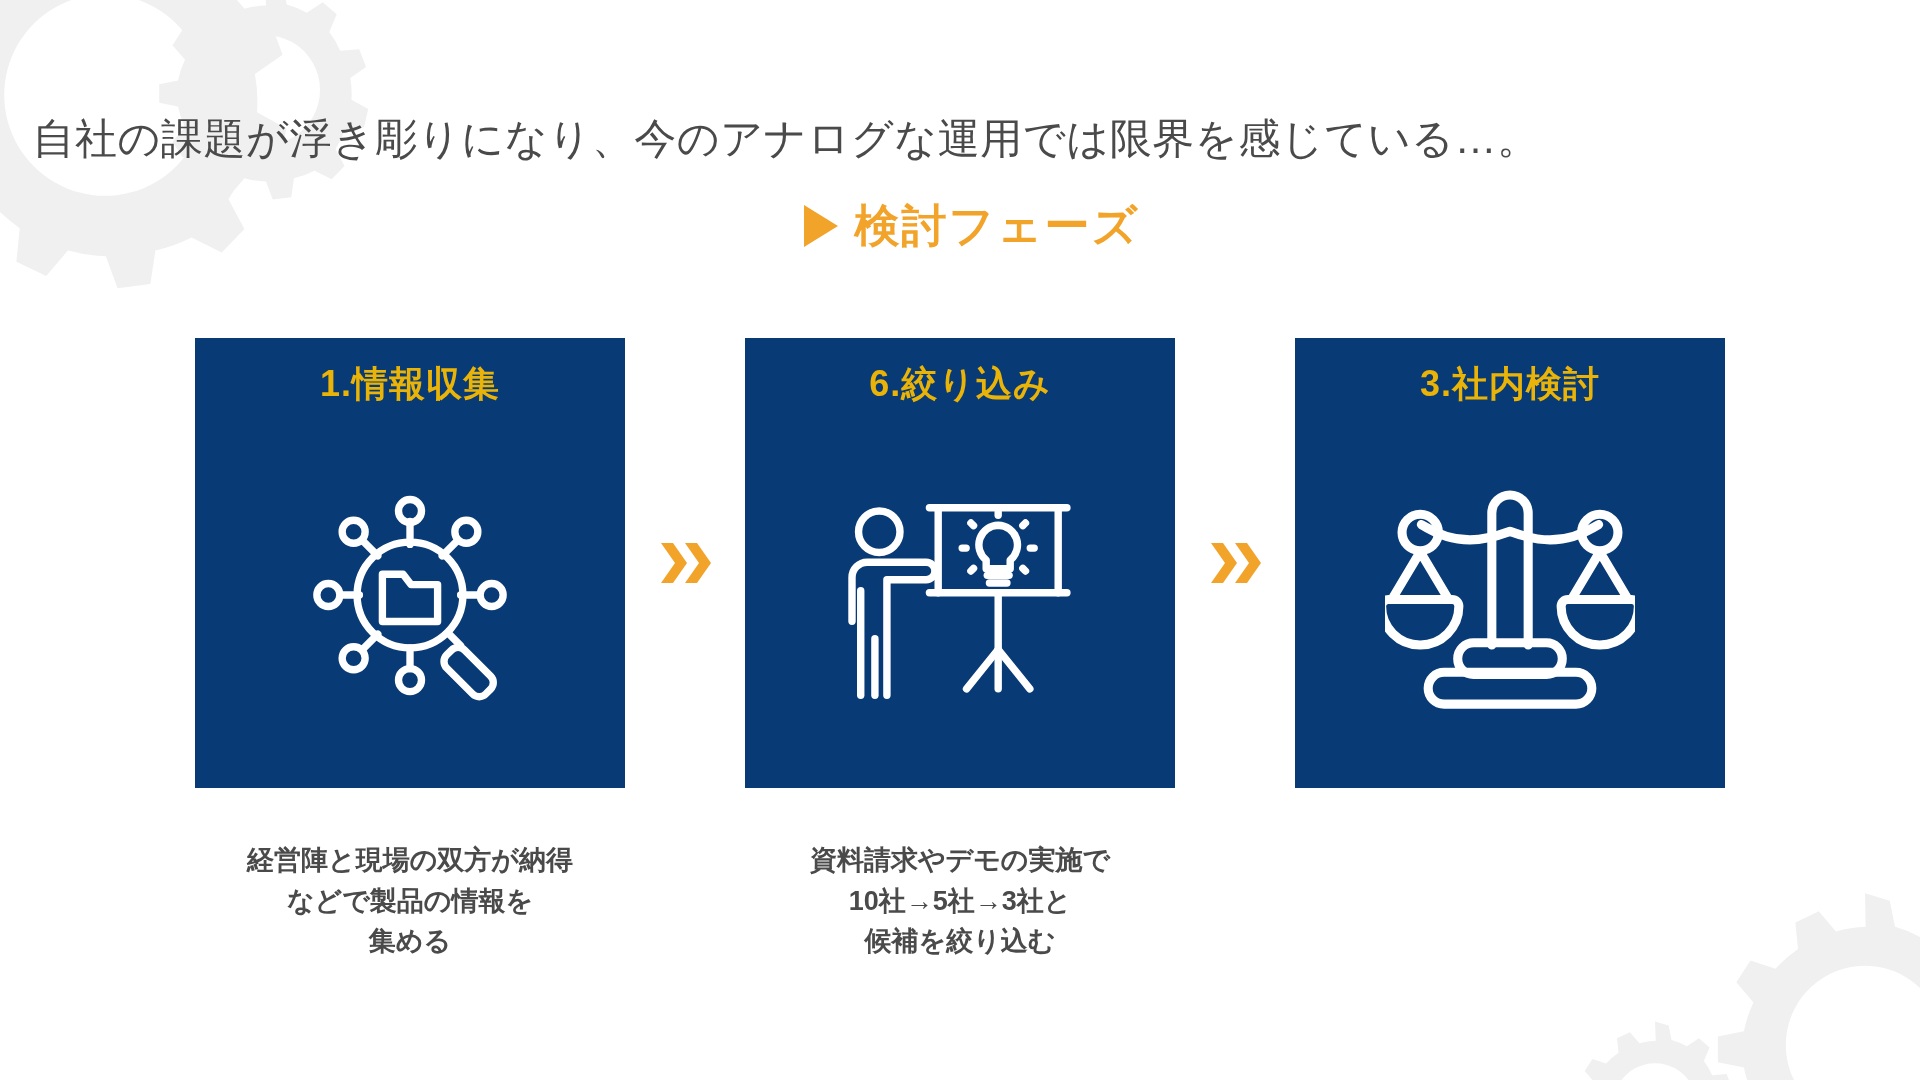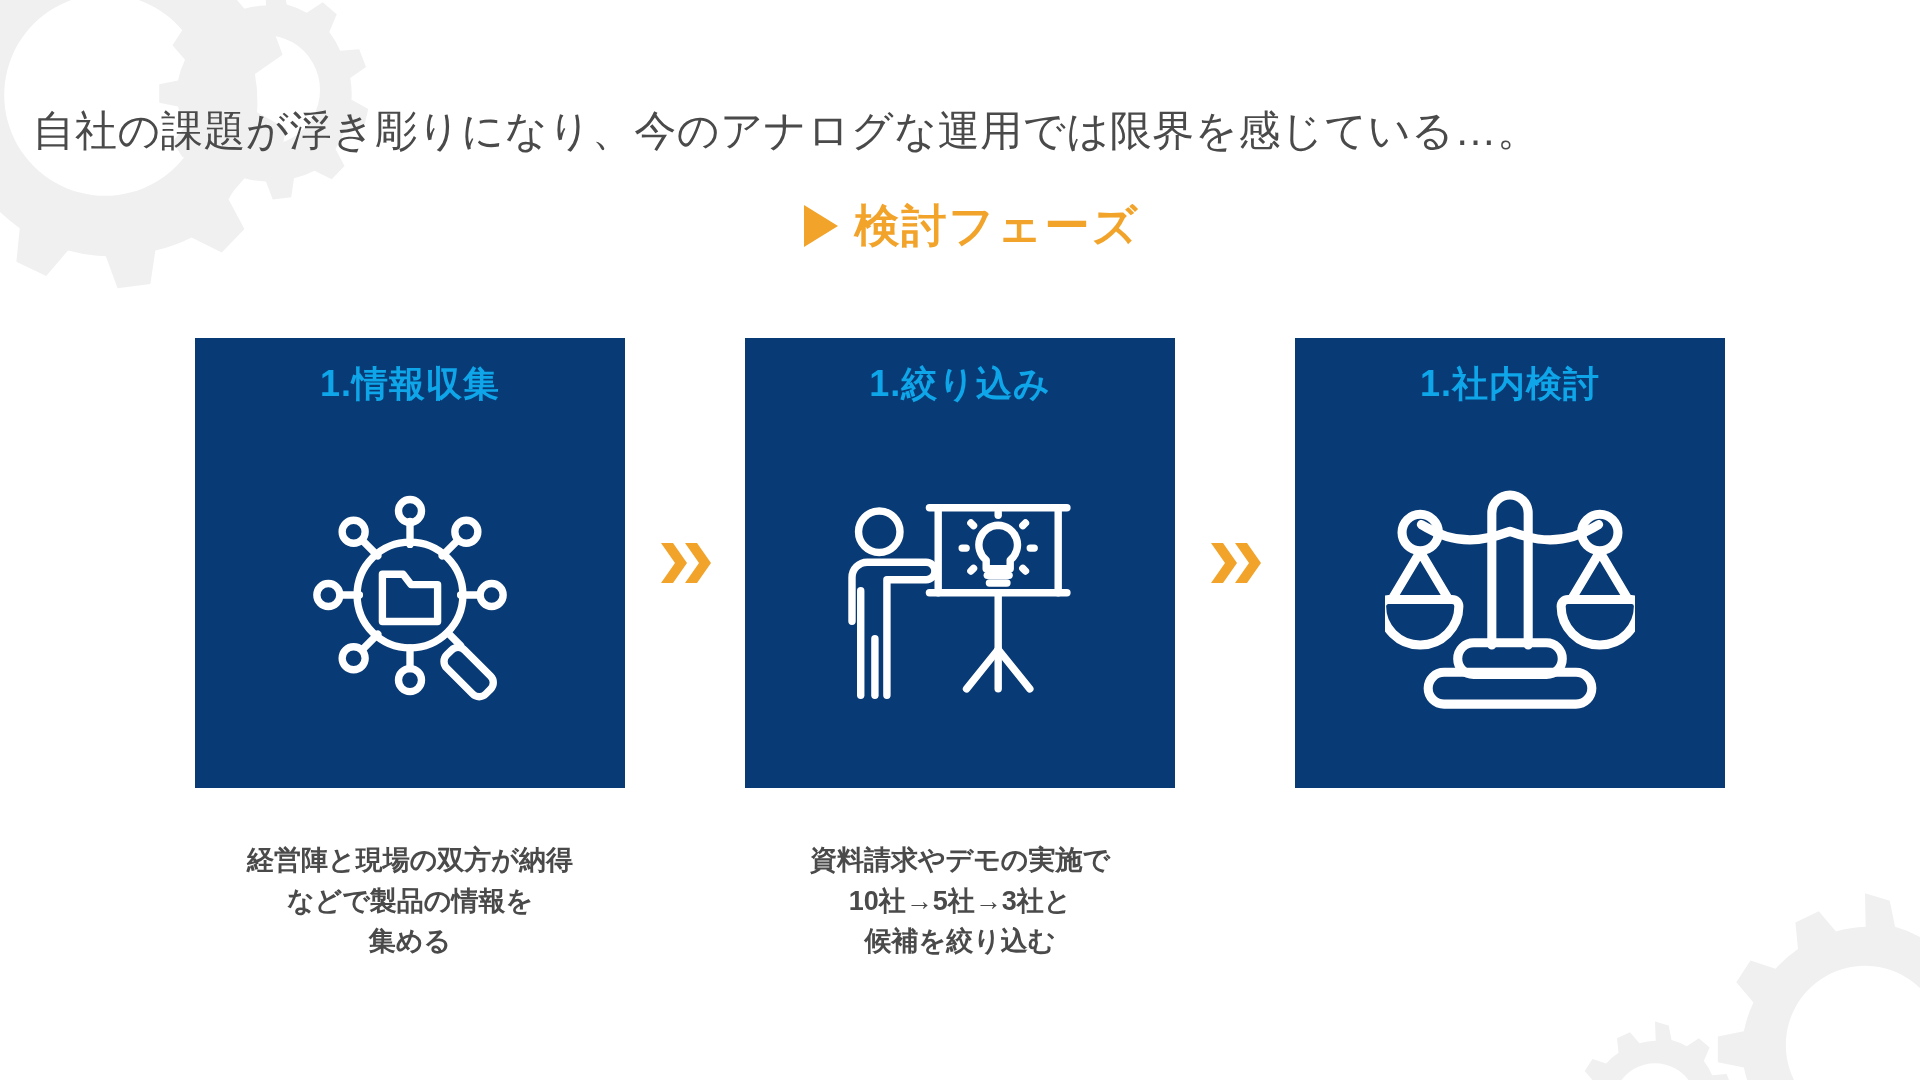--- a/index.html
+++ b/index.html
@@ -10,21 +10,21 @@
     overflow:hidden;
   }
   #stage { position:relative; width:1920px; height:1080px; background:#ffffff; overflow:hidden; }
 
   
   .gear-layer { position:absolute; inset:0; pointer-events:none; z-index:0; }
   .gear { position:absolute; }
 
   
   .headline {
-    position:absolute; top:106px; left:0; width:1572px;
+    position:absolute; top:114px; left:0; width:1572px;
     text-align:center;
     font-size:42px; line-height:1.2;
     color:#4a4a4a;
     font-weight:400;
     letter-spacing:0.5px;
     z-index:3;
   }
   .phase-line {
     position:absolute; top:196px; left:0; width:1920px;
     text-align:center;
@@ -47,21 +47,21 @@
     display:flex; align-items:flex-start; justify-content:center;
     z-index:3;
   }
   .col { width:430px; display:flex; flex-direction:column; align-items:center; }
   .card {
     width:430px; height:450px;
     background:#083A75;
     display:flex; flex-direction:column; align-items:center;
   }
   .card-title {
-    color:#0ea5e9; font-size:36px; font-weight:bold;
+    color:#eab308; font-size:36px; font-weight:bold;
     margin-top:28px; letter-spacing:1px; line-height:1;
   }
   .card-icon { flex:1; display:flex; align-items:center; justify-content:center; width:100%; }
   .card-icon svg { display:block; }
 
   .caption {
     margin-top:52px;
     text-align:center;
     font-size:27px; font-weight:bold; color:#4a4a4a;
     line-height:1.5;
@@ -142,21 +142,21 @@
 
     <div class="sep">
       <svg class="chev" width="56" height="56" viewBox="0 0 28 28">
         <path fill="#f2a32a" d="M2 4 l6 0 7 10 -7 10 -6 0 7-10 z"></path>
         <path fill="#f2a32a" d="M14 4 l6 0 7 10 -7 10 -6 0 7-10 z"></path>
       </svg>
     </div>
 
     <div class="col">
       <div class="card">
-        <div class="card-title">1.絞り込み</div>
+        <div class="card-title">6.絞り込み</div>
         <div class="card-icon">
           <svg width="240" height="230" viewBox="0 0 110 100" fill="none" stroke="#ffffff" stroke-width="3.4" stroke-linecap="round" stroke-linejoin="round">
 
             <circle cx="18" cy="21" r="9.5"></circle>
 
             <path d="M5.5 62 v-20 a7 7 0 0 1 7-7 h27 a4 4 0 0 1 0 8 h-18 v53"></path>
 
             <path d="M9.5 48 v48"></path>
             <path d="M16 70 v26"></path>
 
@@ -190,21 +190,21 @@
 
     <div class="sep">
       <svg class="chev" width="56" height="56" viewBox="0 0 28 28">
         <path fill="#f2a32a" d="M2 4 l6 0 7 10 -7 10 -6 0 7-10 z"></path>
         <path fill="#f2a32a" d="M14 4 l6 0 7 10 -7 10 -6 0 7-10 z"></path>
       </svg>
     </div>
 
     <div class="col">
       <div class="card">
-        <div class="card-title">1.社内検討</div>
+        <div class="card-title">3.社内検討</div>
         <div class="card-icon">
           <svg width="250" height="230" viewBox="0 0 110 100" fill="none" stroke="#ffffff" stroke-width="4" stroke-linecap="round" stroke-linejoin="round">
 
             <path d="M47 72 V14 a8 8 0 0 1 16 0 v58"></path>
 
             <path d="M16 19 C32 29 44 26 55 22 C66 26 78 29 94 19"></path>
 
             <circle cx="15.5" cy="22.5" r="8"></circle>
             <circle cx="94.5" cy="22.5" r="8"></circle>
 

